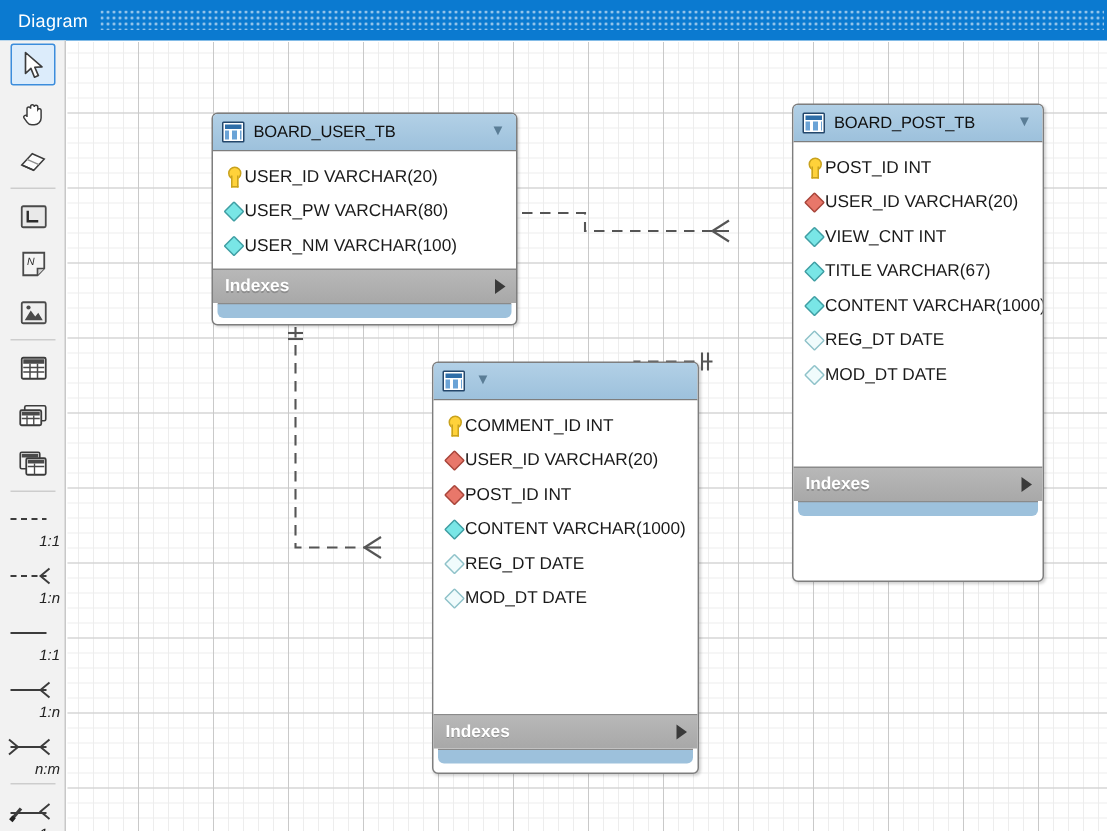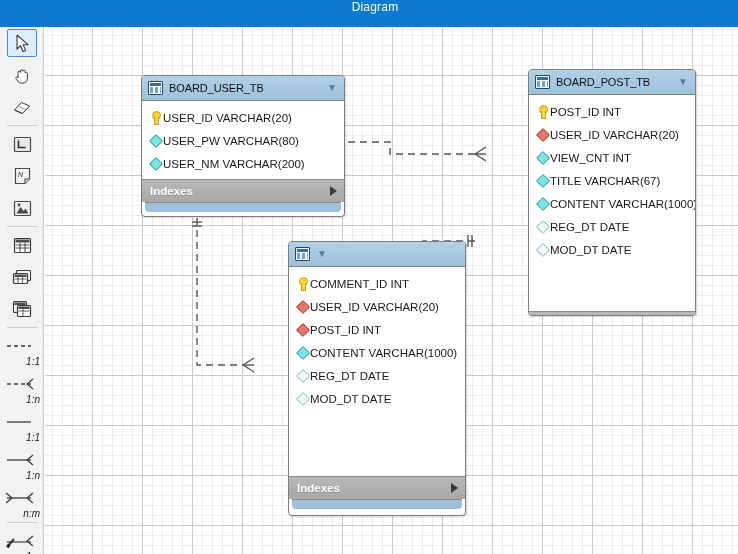--- a/index.html
+++ b/index.html
@@ -10,21 +10,21 @@
     background: #ffffff;
     font-family: "Liberation Sans", sans-serif;
     -webkit-font-smoothing: antialiased;
   }
 
   
   #titlebar {
     position: absolute; left: 0; top: 0;
     width: 738px; height: 27px;
     background: #0b7ad0;
-    display: flex; align-items: center; flex-direction: column;
+    display: flex; align-items: center;
   }
   #titlebar .tb-label {
     color: #ffffff;
     font-size: 12px;
     padding-left: 12px;
     letter-spacing: .2px;
     white-space: nowrap;
     z-index: 2;
   }
   #titlebar .tb-grip {
@@ -383,30 +383,30 @@
         <div class="col-row">
           <span class="col-ico">
             <span class="dia req"></span>
           </span>
           <span class="col-label">USER_PW VARCHAR(80)</span>
         </div>
         <div class="col-row">
           <span class="col-ico">
             <span class="dia req"></span>
           </span>
-          <span class="col-label">USER_NM VARCHAR(200)</span>
+          <span class="col-label">USER_NM VARCHAR(100)</span>
         </div>
       </div>
       <div class="ent-index">
         <span class="ix-label">Indexes</span>
         <span class="ix-arrow"></span>
       </div>
       <div class="ent-foot"></div>
     </div>
-    <div class="entity" style="left: 483px; top: 41px; width: 168px; height: 247px;">
+    <div class="entity" style="left: 483px; top: 41px; width: 168px; height: 319px;">
       <div class="ent-header">
         <span class="ent-icon"></span>
         <span class="ent-title">BOARD_POST_TB</span>
         <span class="ent-caret">▼</span>
       </div>
       <div class="ent-cols">
         <div class="col-row">
           <span class="col-ico">
             <span class="k-pk"></span>
           </span>

